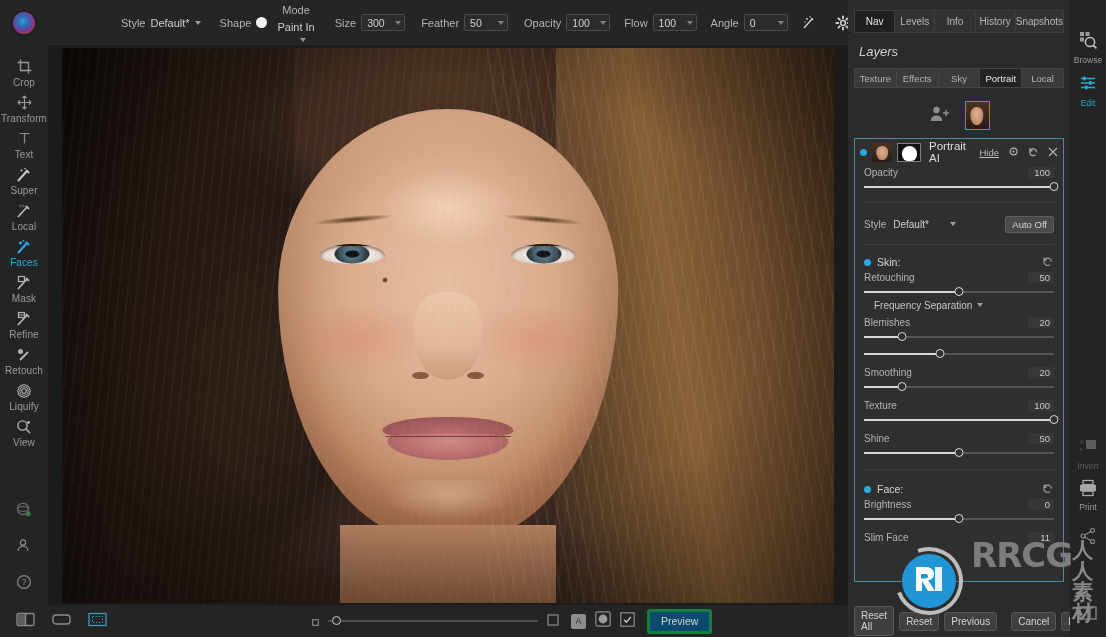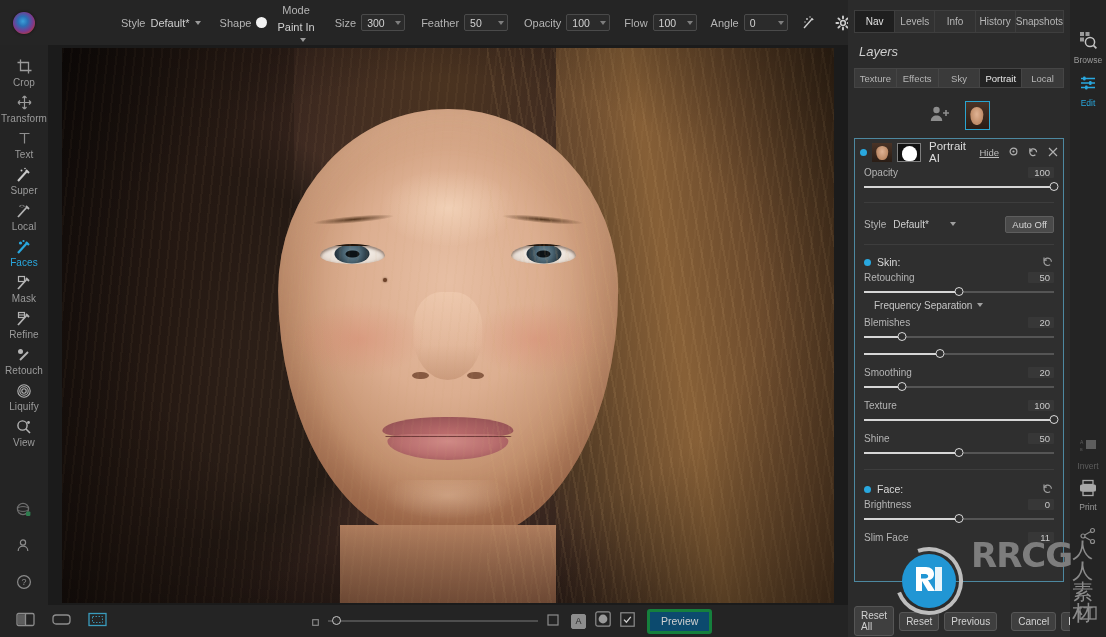--- a/index.html
+++ b/index.html
@@ -257,21 +257,21 @@
 
   
   #watermark {
     position:absolute; left:893px; top:543px; width:213px; height:76px;
     pointer-events:none; display:flex; align-items:center; gap:6px;
   }
   #wm-logo { width:72px; height:72px; position:relative; flex:none; }
   #wm-text { display:flex; line-height:1;justify-content:flex-end; }
   #wm-rrcg { font-size:34px; font-weight:bold; color:#7d7d7d; letter-spacing:-1px;
     font-family:"DejaVu Sans", sans-serif; }
-  #wm-cn { font-size:21px; font-weight:normal; color:#8a8a8a; letter-spacing:1px;
+  #wm-cn { font-size:21px; font-weight:bold; color:#8a8a8a; letter-spacing:1px;
     font-family:"DejaVu Sans", sans-serif; margin-top:2px; }
 </style>
 </head>
 <body>
 
 <div id="app">
 
   <div id="topbar">
     <div id="app-logo"></div>
 

